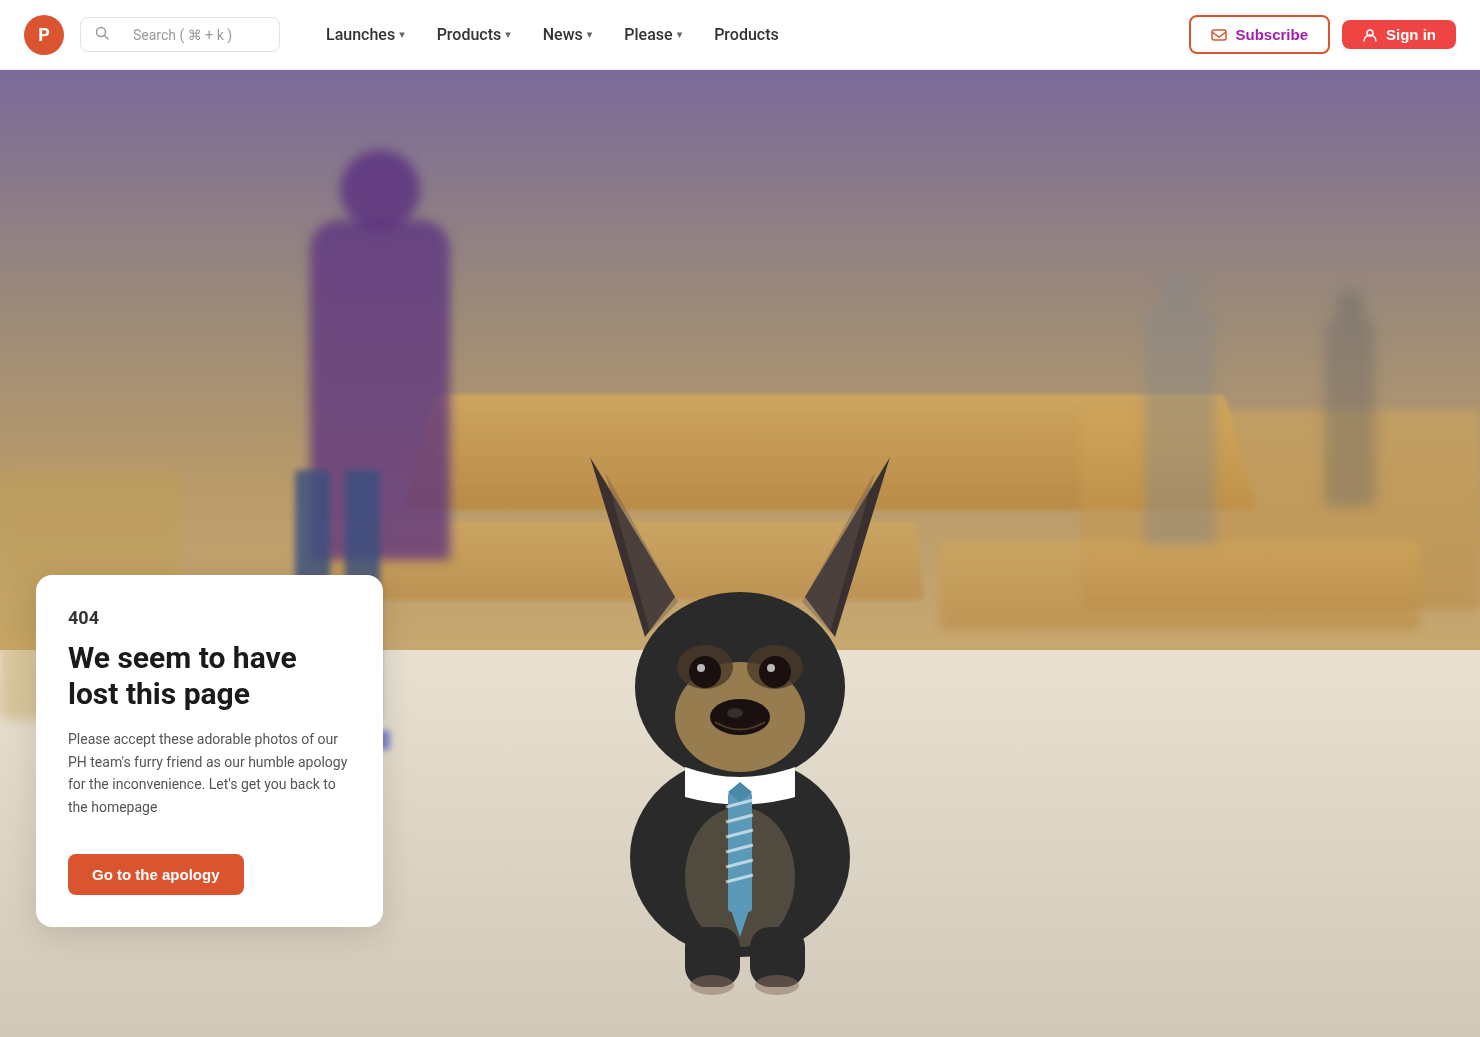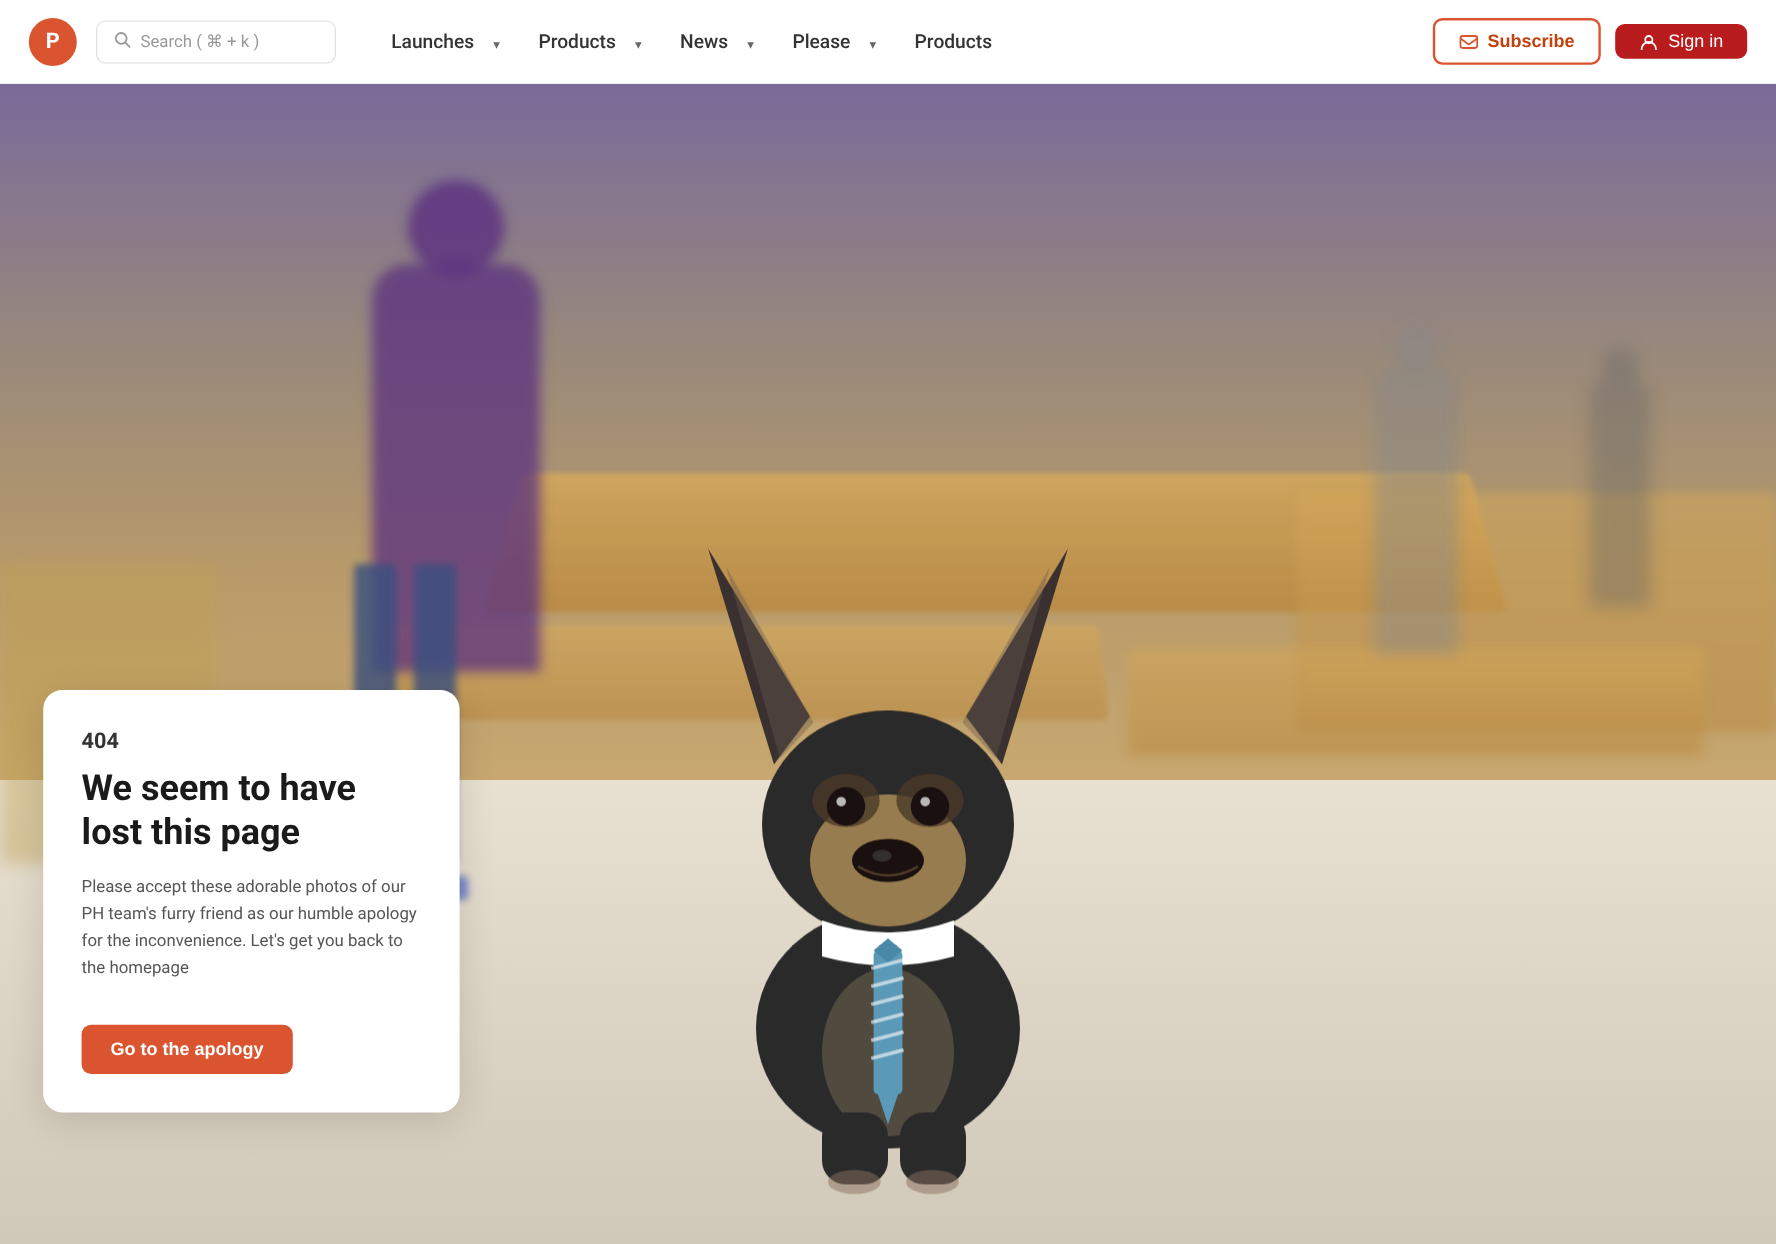--- a/index.html
+++ b/index.html
@@ -48,21 +48,21 @@
 
     .search-box {
       margin-left: 16px;
       display: flex;
       align-items: center;
       border: 1.5px solid #e0e0e0;
       border-radius: 8px;
       padding: 8px 14px;
       width: 200px;
       cursor: text;
-      gap: 8px;
+      gap: 24px;
     }
 
     .search-box .search-icon-svg {
       color: #999;
       font-size: 14px;
       flex-shrink: 0;
     }
 
     .search-placeholder {
       color: #999;
@@ -72,28 +72,28 @@
     .nav-links {
       display: flex;
       align-items: center;
       margin-left: 32px;
       gap: 4px;
       flex: 1;
     }
 
     .nav-item {
       display: flex;
-      align-items: flex-end;
+      align-items: center;
       padding: 8px 14px;
       cursor: pointer;
       border-radius: 6px;
       font-size: 16px;
       font-weight: 500;
       color: #333;
-      gap: 16px;
+      gap: 4px;
       white-space: nowrap;
     }
 
     .chevron {
       font-size: 11px;
       color: #666;
     }
 
     .nav-right {
       display: flex;
@@ -102,38 +102,38 @@
     }
 
     .subscribe-btn {
       display: flex;
       align-items: center;
       gap: 8px;
       padding: 9px 20px;
       border: 2px solid #da552f;
       border-radius: 8px;
       background: transparent;
-      color: #c2410c;
+      color: #a21caf;
       font-size: 15px;
       font-weight: 600;
       cursor: pointer;
       white-space: nowrap;
     }
 
     .signin-btn {
       display: flex;
       align-items: center;
       gap: 8px;
       padding: 6px 20px;
       border: none;
       border-radius: 8px;
-      background: #b91c1c;
+      background: #ef4444;
       color: white;
       font-size: 15px;
-      font-weight: 400;
+      font-weight: 700;
       cursor: pointer;
       white-space: nowrap;
     }
 
     
     .hero-bg {
       position: absolute;
       top: 70px;
       left: 0;
       right: 0;

